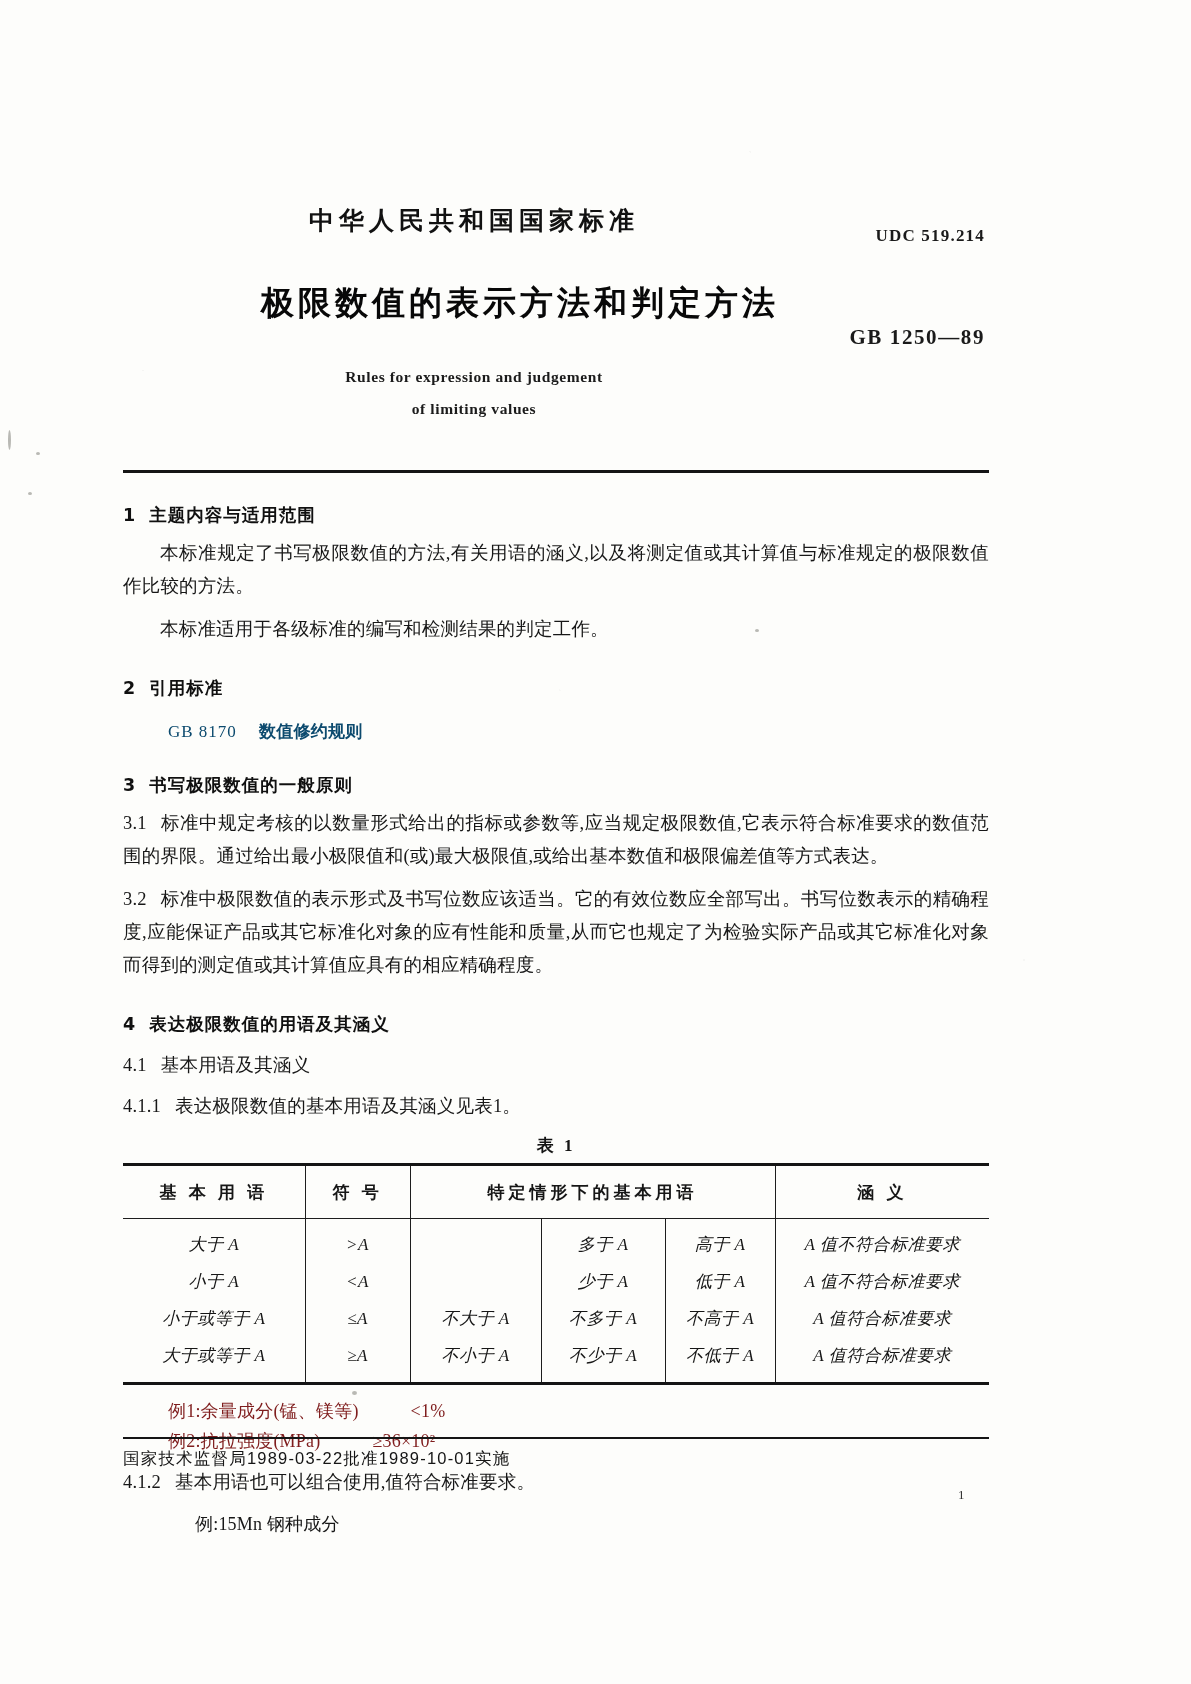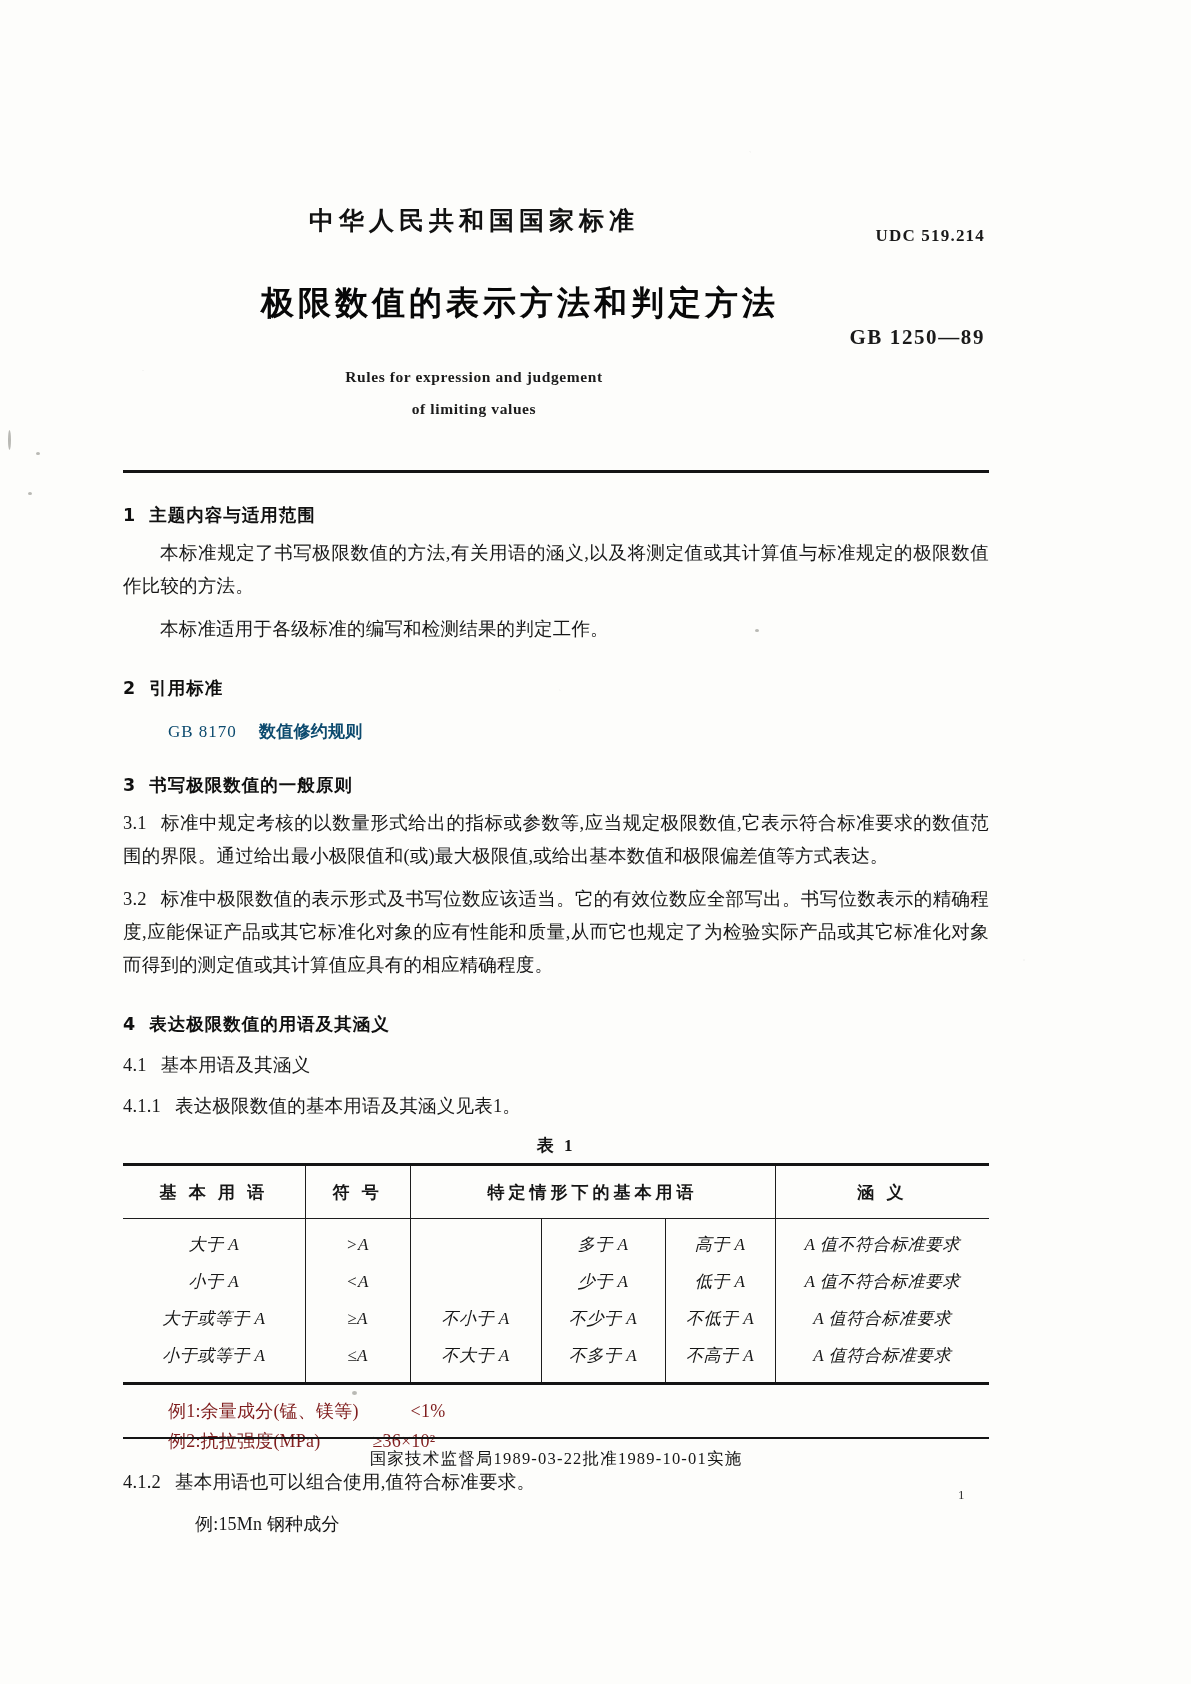--- a/index.html
+++ b/index.html
@@ -220,22 +220,22 @@
     width: 866px;
     height: 2px;
     background: #151515;
   }
   .footer {
     position: absolute;
     left: 123px;
     top: 1448px;
     width: 866px;
     display: flex;
-    justify-content: center;
-    font-family: Liberation Serif, serif;
+    justify-content: flex-start;
+    font-family: Liberation Sans, sans-serif;
     font-size: 16.5px;
     letter-spacing: 1.2px;
     color: #151515;
   }
   .pagemark {
     position: absolute;
     left: 958px;
     top: 1487px;
     font-size: 13px;
     color: #333;
@@ -330,33 +330,33 @@
         </tr>
         <tr>
           <td class="ital">小于 A</td>
           <td class="ital">&lt;A</td>
           <td class="ital"></td>
           <td class="ital">少于 A</td>
           <td class="ital">低于 A</td>
           <td class="ital">A 值不符合标准要求</td>
         </tr>
         <tr>
+          <td class="ital">小于或等于 A</td>
+          <td class="ital">≤A</td>
+          <td class="ital">不大于 A</td>
+          <td class="ital">不多于 A</td>
+          <td class="ital">不高于 A</td>
+          <td class="ital">A 值符合标准要求</td>
+        </tr>
+        <tr>
           <td class="ital">大于或等于 A</td>
           <td class="ital">≥A</td>
           <td class="ital">不小于 A</td>
           <td class="ital">不少于 A</td>
           <td class="ital">不低于 A</td>
-          <td class="ital">A 值符合标准要求</td>
-        </tr>
-        <tr>
-          <td class="ital">小于或等于 A</td>
-          <td class="ital">≤A</td>
-          <td class="ital">不大于 A</td>
-          <td class="ital">不多于 A</td>
-          <td class="ital">不高于 A</td>
           <td class="ital">A 值符合标准要求</td>
         </tr>
       </tbody>
     </table>
 
     <div class="example">
       <span>例1:余量成分(锰、镁等)</span><span class="val">&lt;1%</span>
     </div>
     <div class="example tight">
       <span>例2:抗拉强度(MPa)</span><span class="val">≥36×10²</span>

